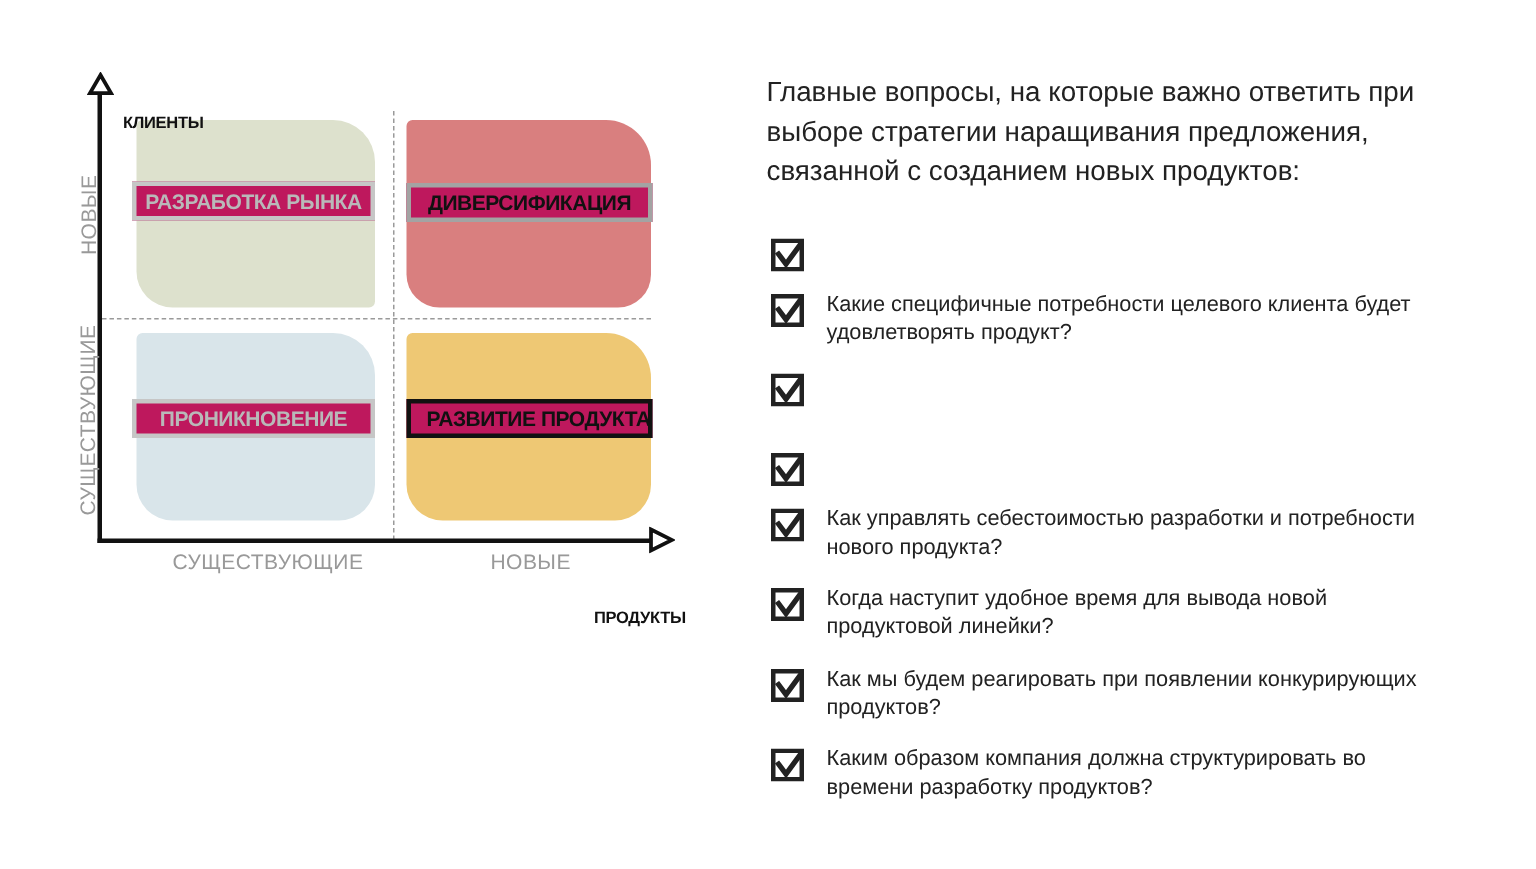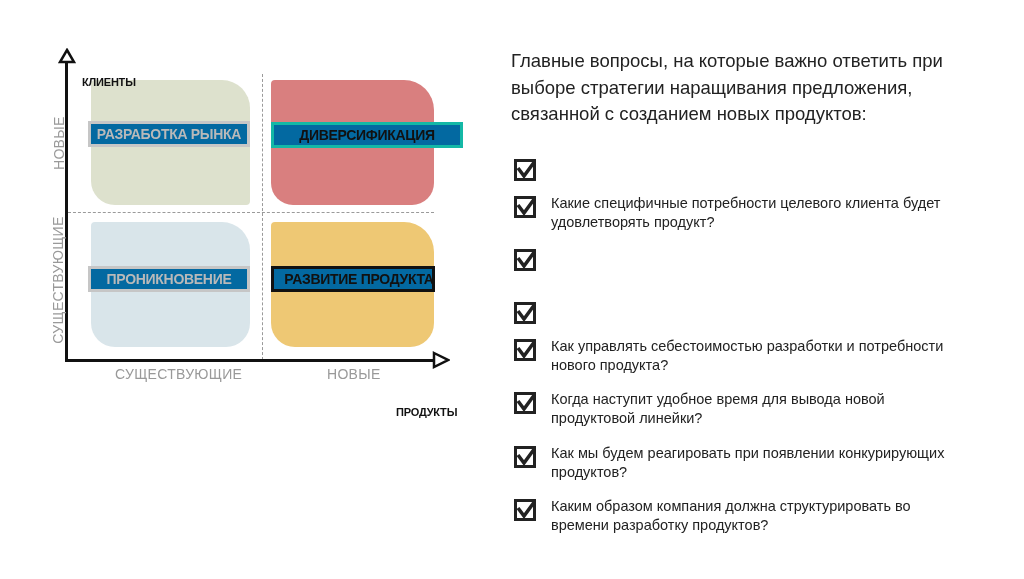--- a/index.html
+++ b/index.html
@@ -23,25 +23,25 @@
 
   .dash-v { left:262px; top:74px; width:0; height:286px; border-left:1.5px dashed #9a9a9a; }
   .dash-h { left:68px; top:212px; width:366px; height:0; border-top:1.5px dashed #9a9a9a; }
 
   .quad { position:absolute; }
   .q-tl { left:91px; top:80px; width:159px; height:125px; background:#dde1cd; border-radius:4px 28px 4px 24px; border-bottom-right-radius:4px; }
   .q-tr { left:271px; top:80px; width:163px; height:125px; background:#d97f7f; border-radius:4px 30px 22px 22px; }
   .q-bl { left:91px; top:222px; width:159px; height:125px; background:#d9e5ea; border-radius:4px 28px 24px 24px; }
   .q-br { left:271px; top:222px; width:163px; height:125px; background:#eec874; border-radius:4px 30px 24px 24px; }
 
-  .qlabel { position:absolute; height:26px; background:#0369a1; box-sizing:border-box;
+  .qlabel { position:absolute; height:26px; background:#be185d; box-sizing:border-box;
             display:flex; align-items:center; justify-content:center;
             font-weight:bold; font-size:14px; letter-spacing:-0.3px; white-space:nowrap; }
   .l-tl { left:88px; top:121px; width:162px; border:3px solid #c6c6c6; color:#b9b9b9; }
-  .l-tr { left:271px; top:122px; width:192px; border:3px solid #14b8a6; color:#111; }
+  .l-tr { left:271px; top:122px; width:164px; border:3px solid #a3a3a3; color:#111; }
   .l-bl { left:88px; top:266px; width:162px; border:3px solid #c6c6c6; color:#b9b9b9; }
   .l-br { left:271px; top:266px; width:164px; border:3px solid #111; color:#111;padding-left:12px; }
 
   
   .heading { left:511px; top:48px; width:480px; font-size:18.5px; line-height:26.5px; color:#222; }
   .q-item { position:absolute; left:514px; display:flex; align-items:flex-start; }
   .check { width:22px; height:22px; margin-top:2px; flex:0 0 22px; }
   .q-text { margin-left:15px; font-size:14.5px; line-height:19px; color:#222; width:420px; }
 </style>
 </head>

